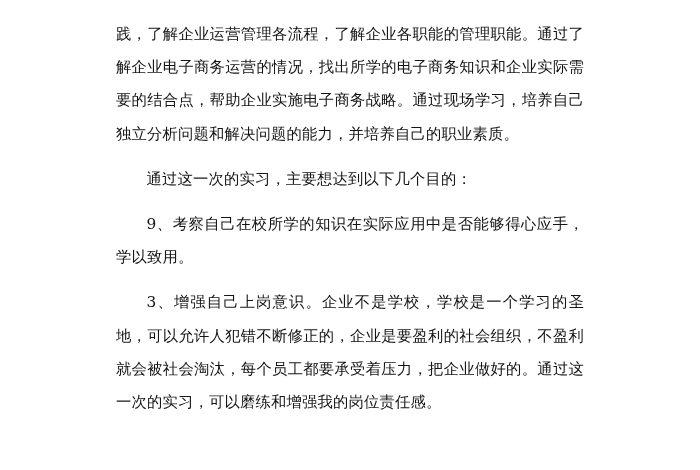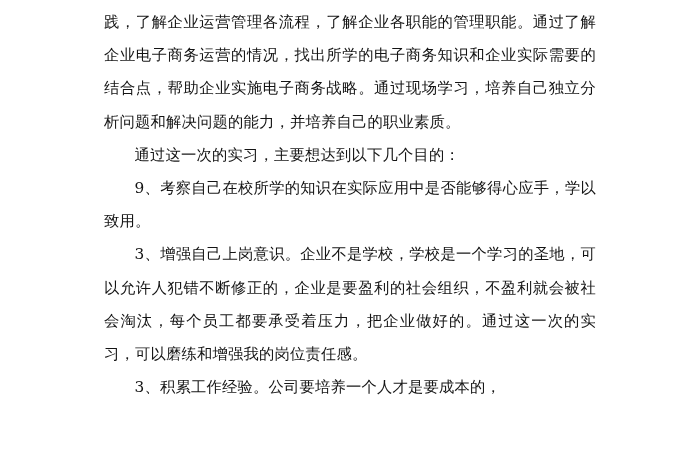--- a/index.html
+++ b/index.html
@@ -24,21 +24,21 @@
   }
   .doc-body {
     color: #141414;
     font-size: 15.3px;
     line-height: 33.2px;
     letter-spacing: 0.2px;
     text-align: justify;
     text-justify: inter-ideograph;
   }
   .para {
-    margin: 0;
+    margin: 12px;
     text-align: justify;
     text-justify: inter-ideograph;
   }
   .para.indent {
     text-indent: 2em;
   }
   
   .clipped {
     position: absolute;
     left: 104px;
@@ -54,16 +54,15 @@
 </style>
 </head>
 <body>
 
 <div class="page">
   <div class="doc-body">
     <p class="para">践，了解企业运营管理各流程，了解企业各职能的管理职能。通过了解企业电子商务运营的情况，找出所学的电子商务知识和企业实际需要的结合点，帮助企业实施电子商务战略。通过现场学习，培养自己独立分析问题和解决问题的能力，并培养自己的职业素质。</p>
     <p class="para indent">通过这一次的实习，主要想达到以下几个目的：</p>
     <p class="para indent">9、考察自己在校所学的知识在实际应用中是否能够得心应手，学以致用。</p>
     <p class="para indent">3、增强自己上岗意识。企业不是学校，学校是一个学习的圣地，可以允许人犯错不断修正的，企业是要盈利的社会组织，不盈利就会被社会淘汰，每个员工都要承受着压力，把企业做好的。通过这一次的实习，可以磨练和增强我的岗位责任感。</p>
-    <p class="para indent">3、积累工作经验。公司要培养一个人才是要成本的，</p>
   </div>
   <div class="clipped">所以公司招聘人才的时候，一般都会希望有经验者优先录用</div>
 </div>
 
 </body></html>

